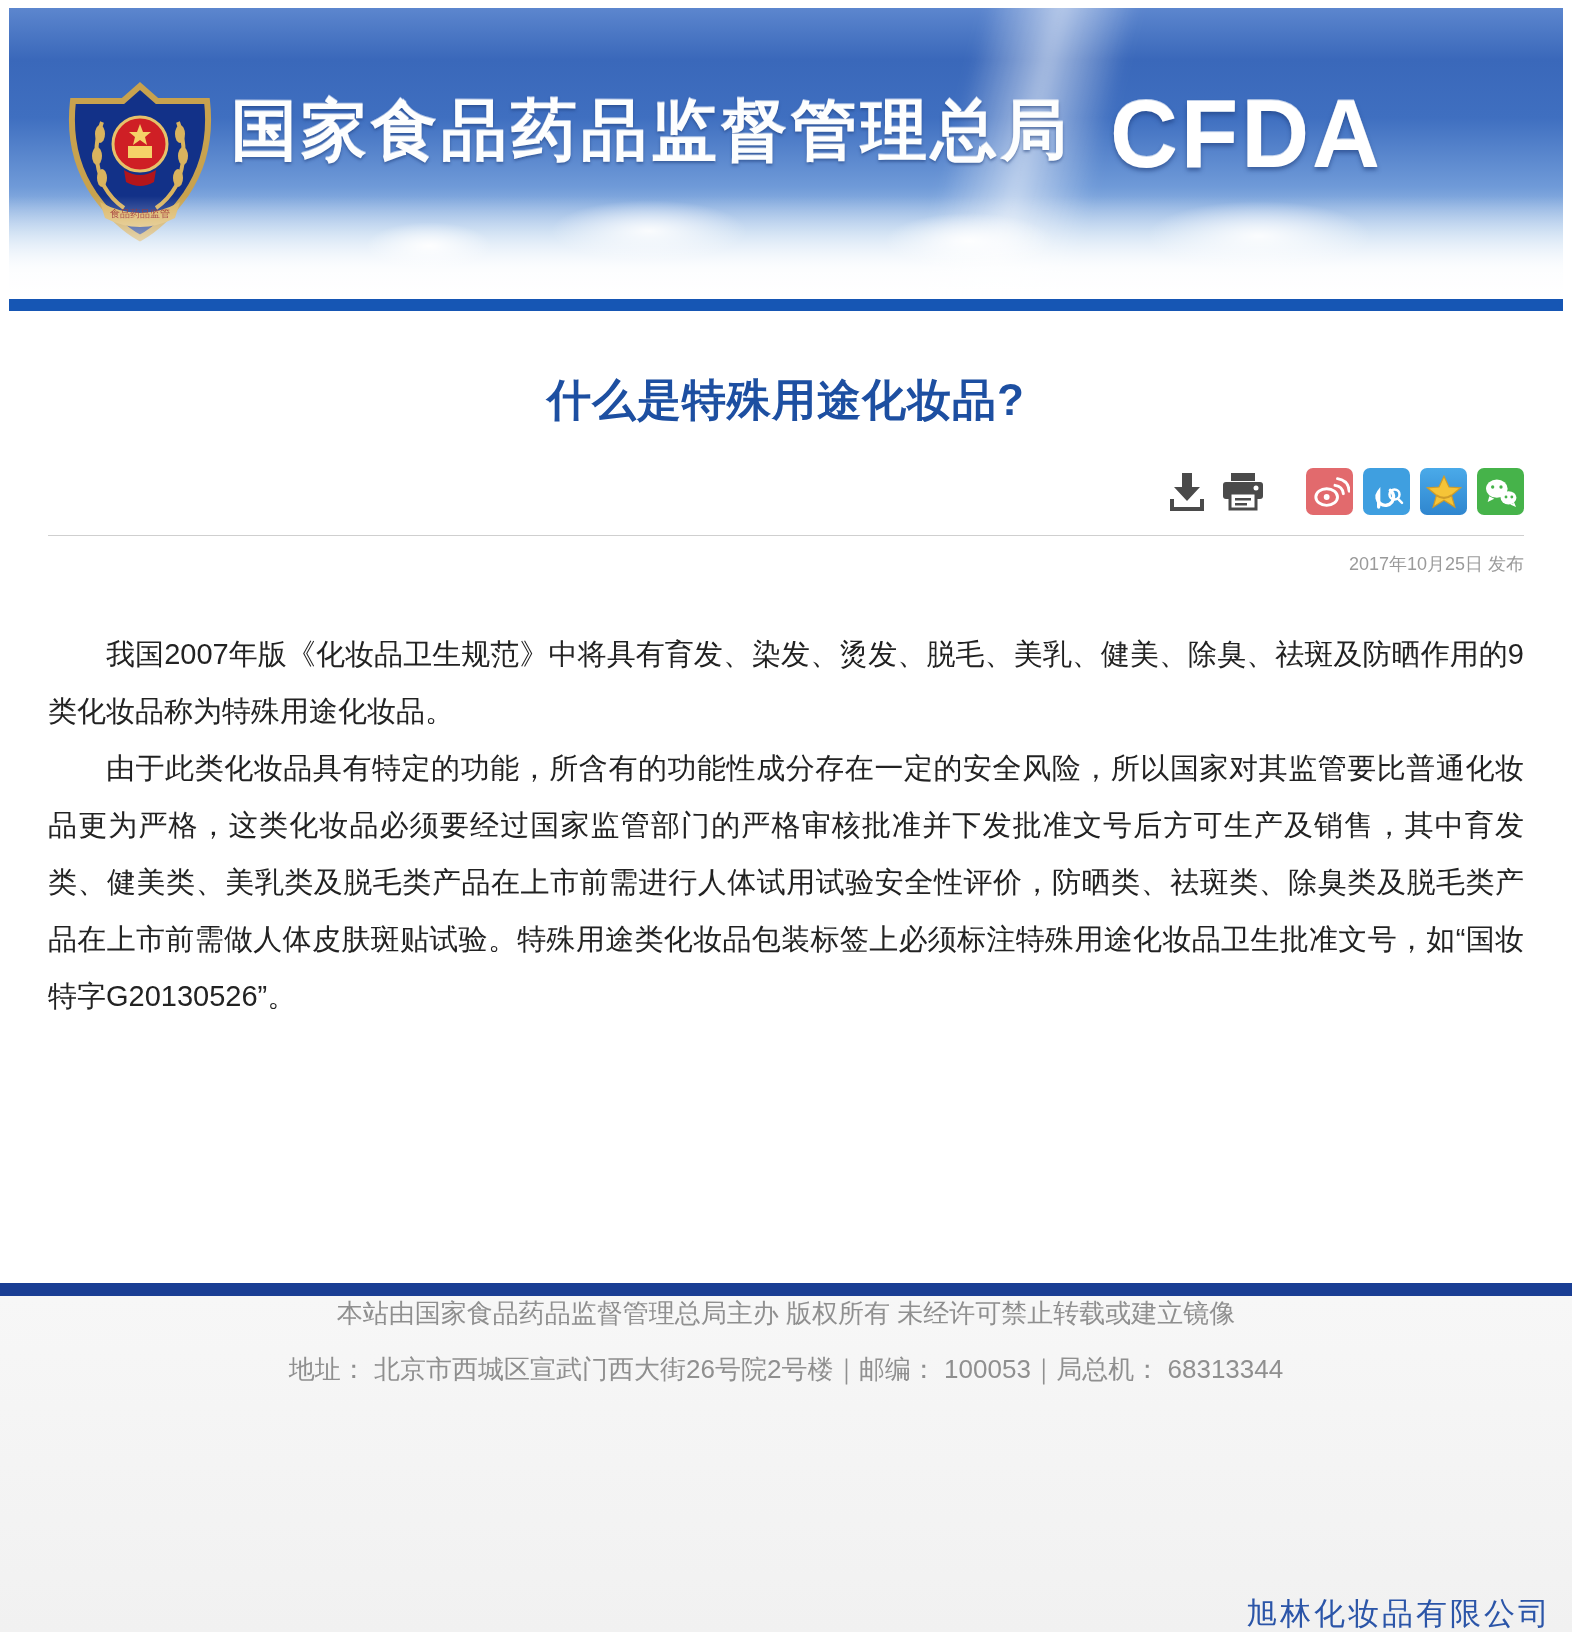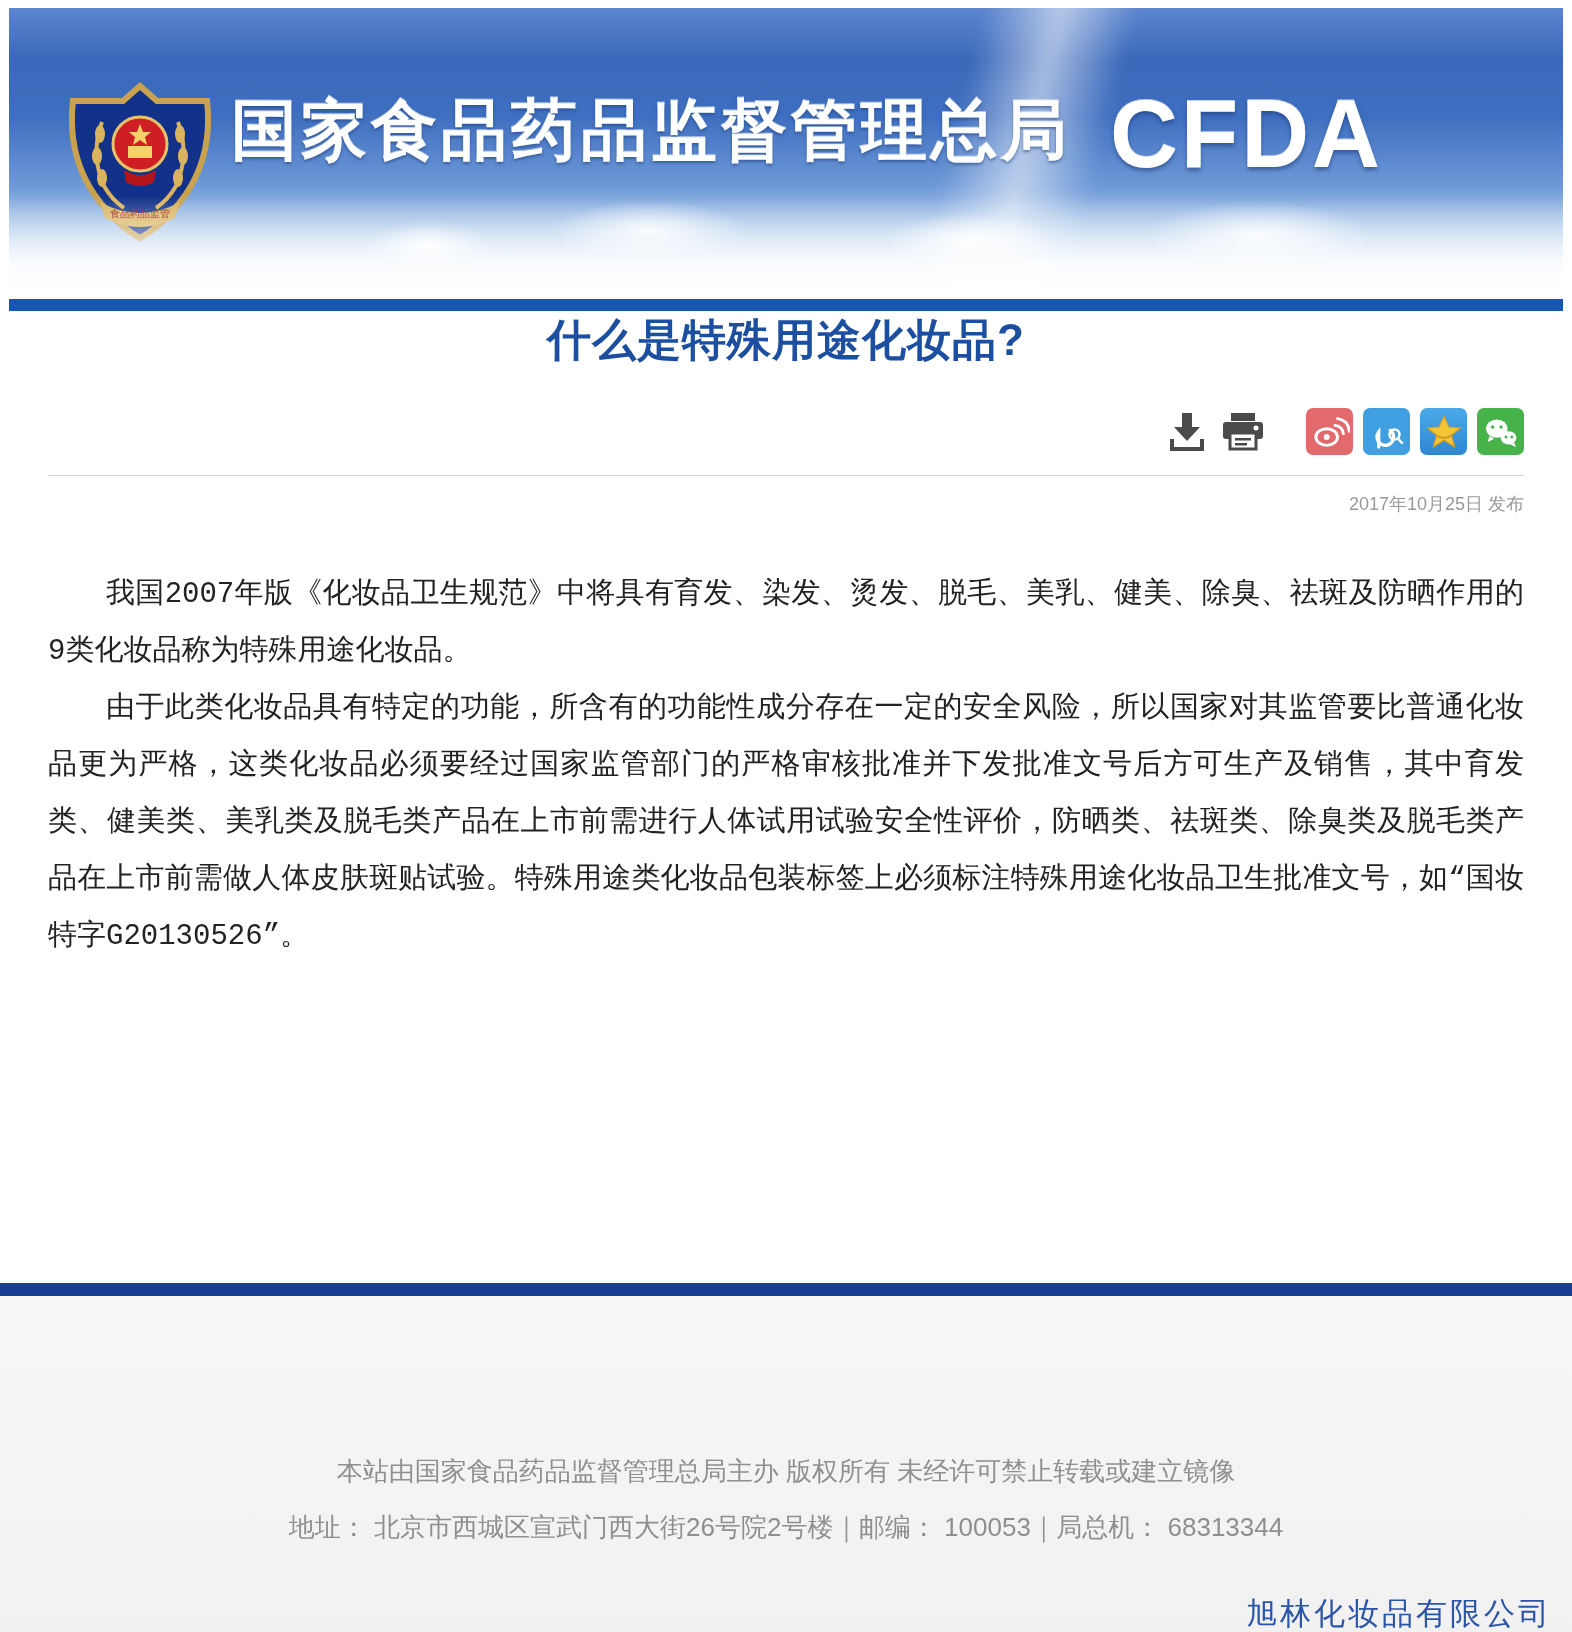--- a/index.html
+++ b/index.html
@@ -44,50 +44,50 @@
     position:absolute; right:180px; top:72px; color:#ffffff; font-weight:900;
     font-size:94px; letter-spacing:3px; transform:scaleY(1.02);
     text-shadow:0 3px 4px rgba(25,55,115,.55), 0 -1px 0 rgba(255,255,255,.7);
   }
 
   .blue-bar { margin:3px 9px 0; height:12px; background:#1656b4; }
 
   
   .content { height:972px; padding:0 48px; }
   h1.article-title {
-    text-align:center;
+    padding-top:60px; text-align:center;
     color:#1d4fa1; font-size:44px; font-weight:bold; letter-spacing:1px;
   }
   .toolbar {
     margin-top:38px; display:flex; justify-content:flex-end; align-items:center; gap:10px;
   }
   .tool { display:inline-flex; width:46px; height:46px; align-items:center; justify-content:center; cursor:pointer; }
   .tool + .share { margin-left:30px; }
   .share {
     display:inline-flex; width:47px; height:47px; border-radius:7px;
     align-items:center; justify-content:center; cursor:pointer;
   }
   .share.weibo  { background:#e26a6d; }
   .share.tqq    { background:#3f9fe0; }
   .share.qzone  { background:linear-gradient(180deg,#4aaae9,#2f86cf); }
   .share.wechat { background:#46b34a; }
 
   hr.divider { margin-top:20px; border:none; border-top:1px solid #cfcfcf; }
   .date { margin-top:16px; text-align:right; color:#9a9a9a; font-size:18px; }
 
   .body-text { margin-top:50px; color:#222; font-size:29px; line-height:57px; text-align:justify; }
-  .body-text p { text-indent:2em;font-family:Liberation Mono, monospace; }
+  .body-text p { text-indent:2em; }
 
   
   .navy-bar { height:13px; background:#1a3e94; }
   footer {
     position:relative; height:336px; background:linear-gradient(180deg,#f7f7f7,#f1f1f1);
     text-align:center; color:#8f8f8f; font-size:26px;
   }
-  footer .f1 { padding-top:158px; }
+  footer .f1 { }
   footer .f2 { margin-top:31px; }
   footer .f3 { margin-top:21px; }
   .icp { color:#4d4d4d; text-decoration:none; cursor:pointer; }
   .watermark { position:absolute; right:20px; bottom:2px; text-align:right; line-height:1.08; }
   .wm-company { color:#2b55a8; font-weight:normal; font-size:31px; letter-spacing:3px; }
   .wm-url { color:#8ed2f3; font-size:37px; letter-spacing:1px; cursor:pointer; }
 </style>
 </head>
 <body>
 

